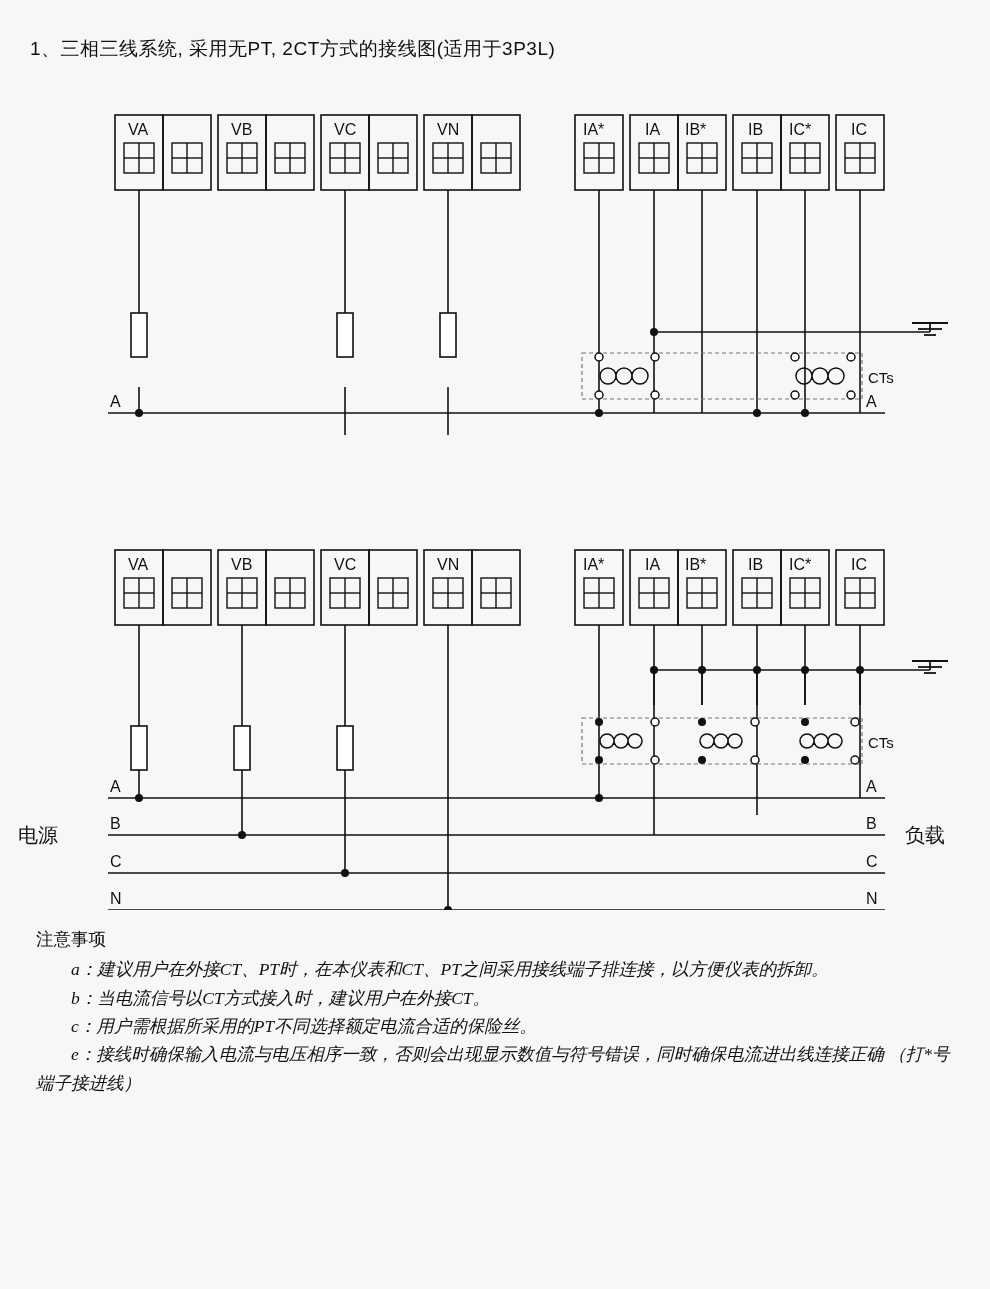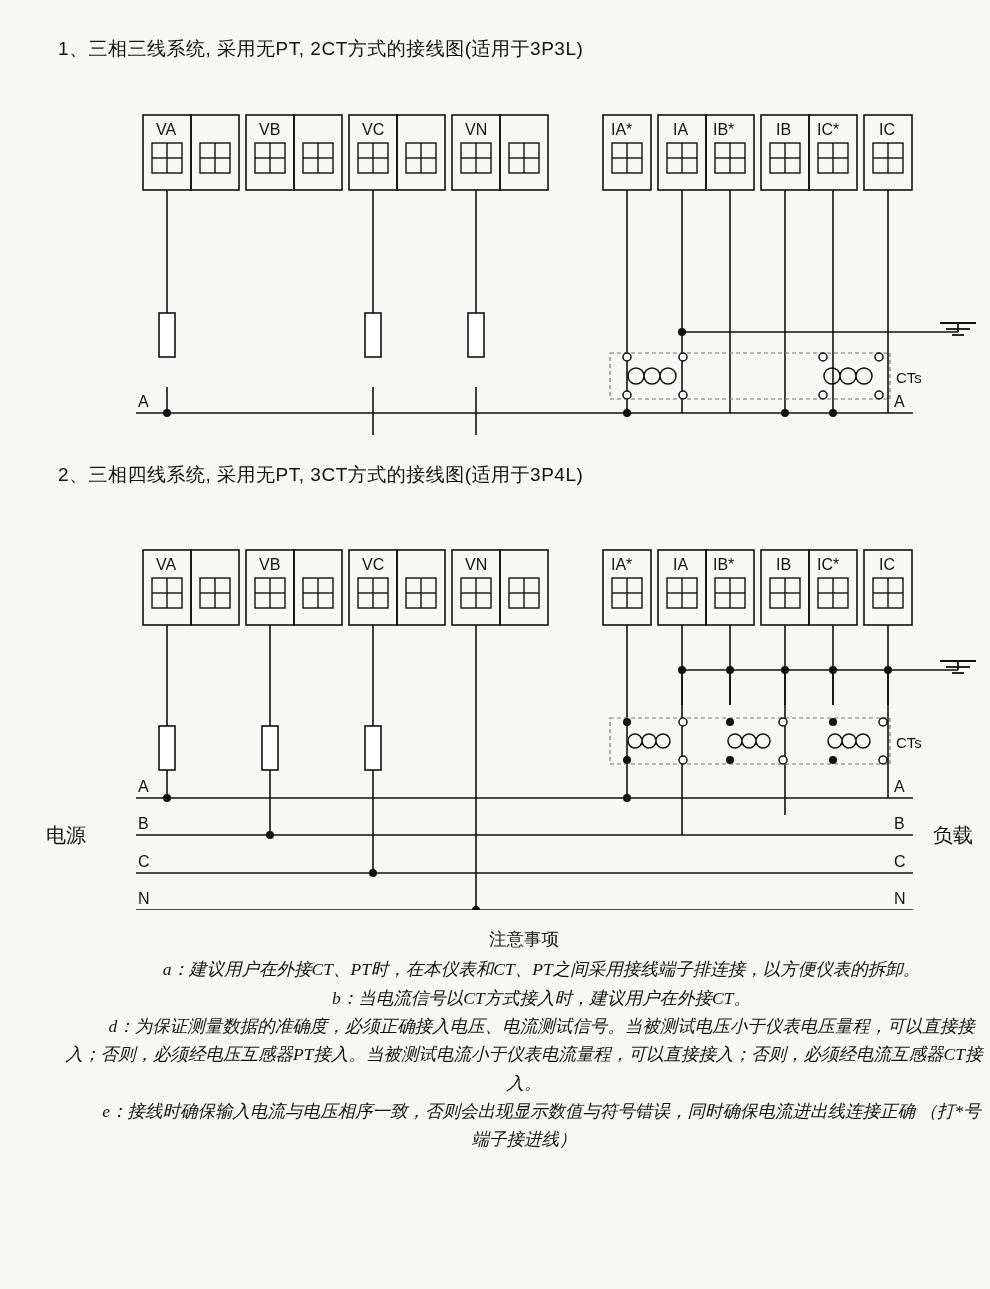--- a/index.html
+++ b/index.html
@@ -4,21 +4,21 @@
 <style>
   html,body{margin:0;padding:0;}
   body{
     width:990px;height:1289px;
     background:#f7f7f5;
     font-family:"Liberation Sans","DejaVu Sans",sans-serif;
     color:#111;
     position:relative;
     overflow:hidden;
   }
-  .page{position:relative;width:904px;height:1289px;margin-left:28px;}
+  .page{position:relative;width:904px;height:1289px;}
 
   .heading{
     position:absolute;
     font-size:19px;
     letter-spacing:0.5px;
     color:#111;
     white-space:nowrap;
   }
   #h1{left:30px;top:36px;}
   #h2{left:30px;top:462px;}
@@ -29,21 +29,20 @@
 
   svg{display:block;}
 
   .notes{
     position:absolute;
     left:36px;top:925px;width:920px;
     font-family:"Liberation Serif","DejaVu Serif",serif;
     font-size:17.5px;
     line-height:1.62;
     color:#111;
-    text-align:center;
   }
   .notes .title{margin-bottom:2px;}
   .notes p{margin:0;text-indent:0;}
   .notes .ind{text-indent:2em;font-style:italic;}
 </style>
 </head>
 <body>
 
 <div class="page">
 
@@ -210,21 +209,20 @@
         <text x="866" y="312">A</text>
         <text x="866" y="367">B</text>
         <text x="866" y="407">C</text>
 
         <text x="18" y="380" font-size="20">电源</text>
         <text x="905" y="380" font-size="20">负载</text>
       </g>
     </svg>
   </div>
 
-  <div class="heading" id="h2">2、三相四线系统, 采用无PT, 3CT方式的接线图(适用于3P4L)</div>
 
   <div class="diagram" id="d2">
     <svg width="990" height="380" viewBox="0 0 990 380">
       <g stroke="#111" fill="none" stroke-width="1.6">
         <g>
           <rect x="115" y="20" width="48" height="75"></rect>
           <rect x="163" y="20" width="48" height="75"></rect>
           <rect x="218" y="20" width="48" height="75"></rect>
           <rect x="266" y="20" width="48" height="75"></rect>
           <rect x="321" y="20" width="48" height="75"></rect>
@@ -398,17 +396,17 @@
         <text x="18" y="312" font-size="20">电源</text>
         <text x="905" y="312" font-size="20">负载</text>
       </g>
     </svg>
   </div>
 
   <div class="notes">
     <p class="title">注意事项</p>
     <p class="ind">a：建议用户在外接CT、PT时，在本仪表和CT、PT之间采用接线端子排连接，以方便仪表的拆卸。</p>
     <p class="ind">b：当电流信号以CT方式接入时，建议用户在外接CT。</p>
-    <p class="ind">d：为保证测量数据的准确度，必须正确接入电压、电流测试信号。当被测试电压小于仪表电压量程，可以直接接入；否则，必须经电压互感器PT接入。当被测试电流小于仪表电流量程，可以直接接入；否则，必须经电流互感器CT接入。</p>
+    <p class="ind">c：用户需根据所采用的PT不同选择额定电流合适的保险丝。</p>
     <p class="ind">e：接线时确保输入电流与电压相序一致，否则会出现显示数值与符号错误，同时确保电流进出线连接正确 （打*号端子接进线）</p>
   </div>
 
 </div>
 
 </body></html>

